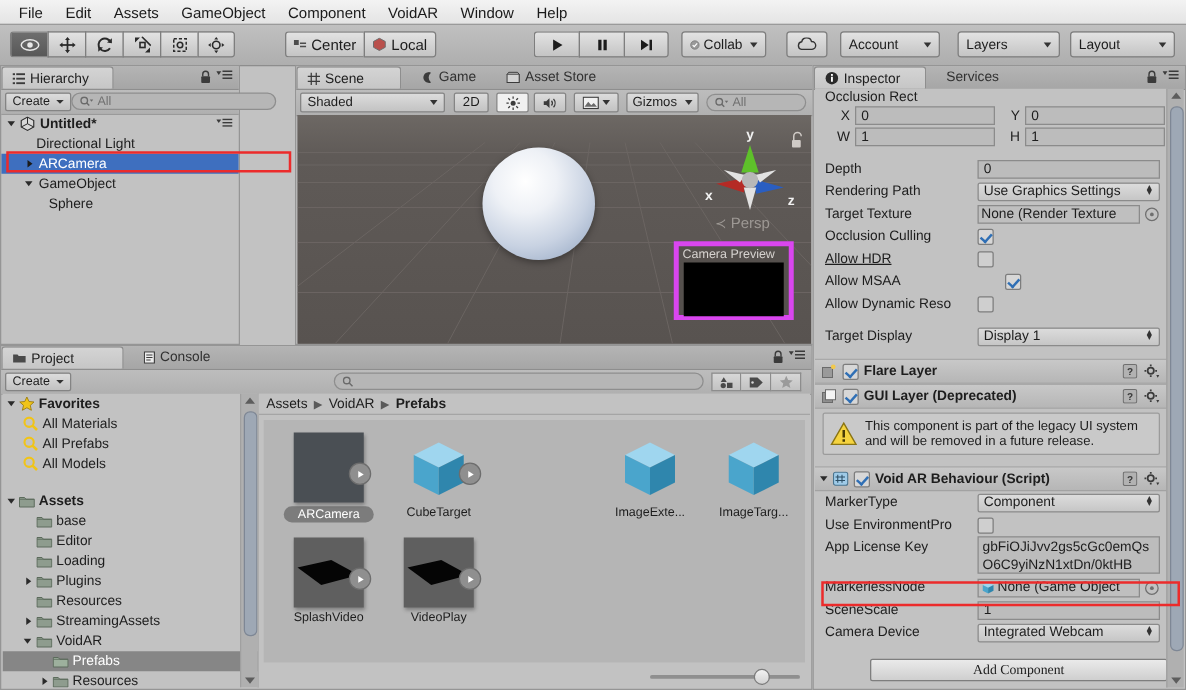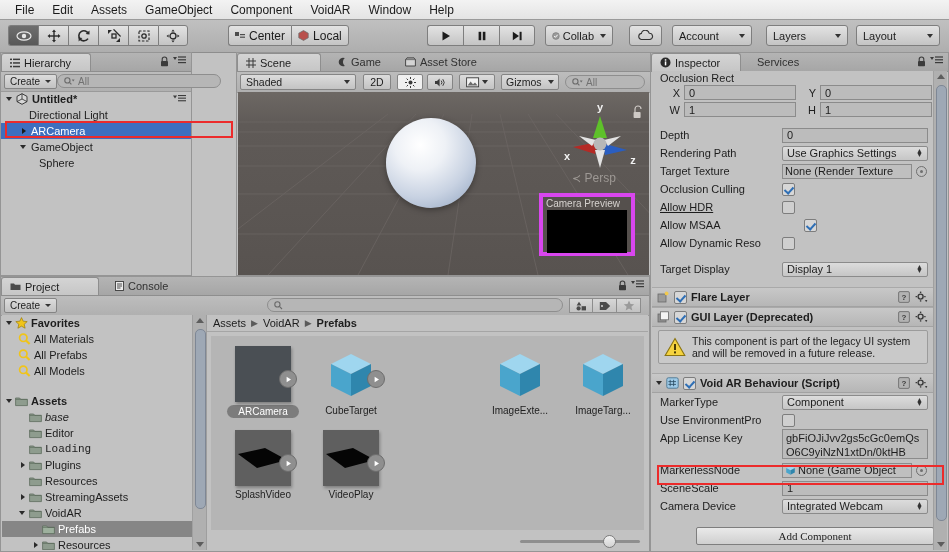--- a/index.html
+++ b/index.html
@@ -643,39 +643,39 @@
       <div class="trow" style="padding-left:3px;">
         <span class="arrow d"></span>
         <span style="display:flex;margin-right:3px;">
           <svg width="13" height="11" viewBox="0 0 13 11">
               <path d="M0.6 2 H4.6 L5.8 3.4 H12.4 V9.6 H0.6 Z" fill="#8e9c8e" stroke="#5c6b5c" stroke-width="0.8"></path>
               <path d="M0.6 3.4 H12.4" stroke="#5c6b5c" stroke-width="0.7"></path>
             </svg>
         </span>
         <span style="font-weight:bold;">Assets</span>
       </div>
-      <div class="trow" style="padding-left:27px;font-style:italic;">
-        <span style="display:flex;margin-right:3px;">
-          <svg width="13" height="11" viewBox="0 0 13 11">
-              <path d="M0.6 2 H4.6 L5.8 3.4 H12.4 V9.6 H0.6 Z" fill="#8e9c8e" stroke="#5c6b5c" stroke-width="0.8"></path>
-              <path d="M0.6 3.4 H12.4" stroke="#5c6b5c" stroke-width="0.7"></path>
-            </svg>
-        </span>
-        <span>base</span>
-      </div>
       <div class="trow" style="padding-left:27px;">
         <span style="display:flex;margin-right:3px;">
           <svg width="13" height="11" viewBox="0 0 13 11">
               <path d="M0.6 2 H4.6 L5.8 3.4 H12.4 V9.6 H0.6 Z" fill="#8e9c8e" stroke="#5c6b5c" stroke-width="0.8"></path>
               <path d="M0.6 3.4 H12.4" stroke="#5c6b5c" stroke-width="0.7"></path>
             </svg>
         </span>
+        <span>base</span>
+      </div>
+      <div class="trow" style="padding-left:27px;">
+        <span style="display:flex;margin-right:3px;">
+          <svg width="13" height="11" viewBox="0 0 13 11">
+              <path d="M0.6 2 H4.6 L5.8 3.4 H12.4 V9.6 H0.6 Z" fill="#8e9c8e" stroke="#5c6b5c" stroke-width="0.8"></path>
+              <path d="M0.6 3.4 H12.4" stroke="#5c6b5c" stroke-width="0.7"></path>
+            </svg>
+        </span>
         <span>Editor</span>
       </div>
-      <div class="trow" style="padding-left:27px;font-family:Liberation Mono, monospace;">
+      <div class="trow" style="padding-left:27px;">
         <span style="display:flex;margin-right:3px;">
           <svg width="13" height="11" viewBox="0 0 13 11">
               <path d="M0.6 2 H4.6 L5.8 3.4 H12.4 V9.6 H0.6 Z" fill="#8e9c8e" stroke="#5c6b5c" stroke-width="0.8"></path>
               <path d="M0.6 3.4 H12.4" stroke="#5c6b5c" stroke-width="0.7"></path>
             </svg>
         </span>
         <span>Loading</span>
       </div>
       <div class="trow" style="padding-left:16px;">
         <span class="arrow r"></span>

